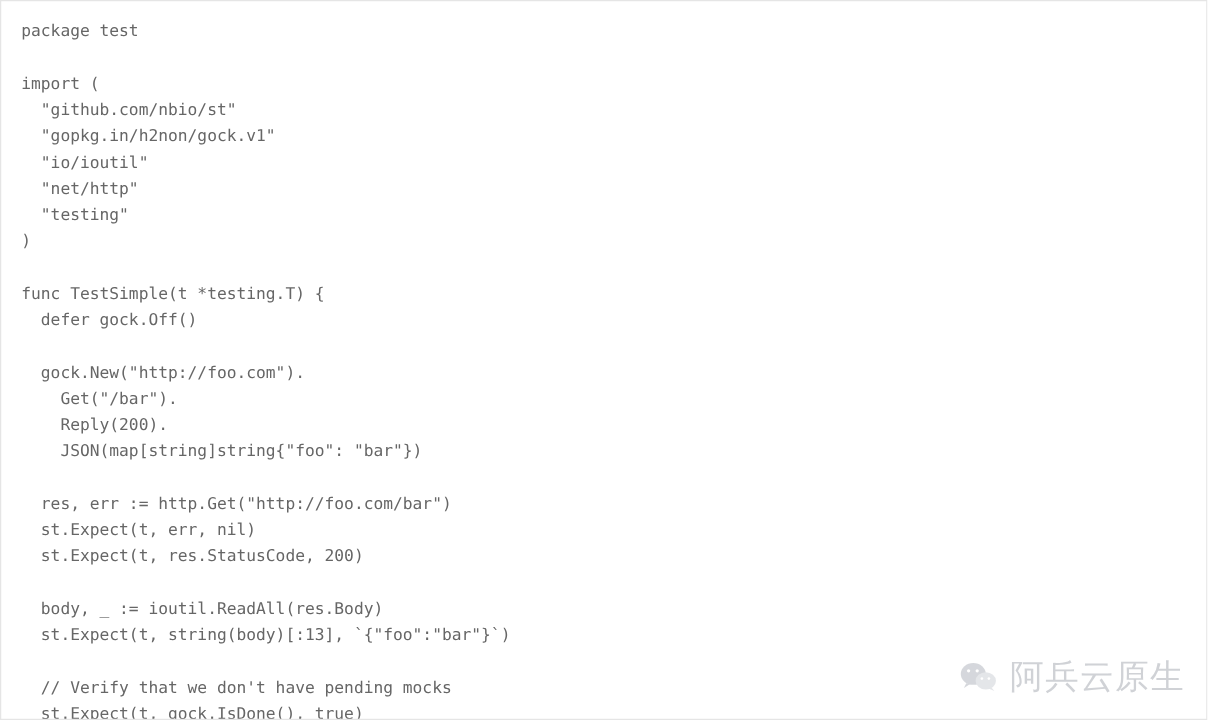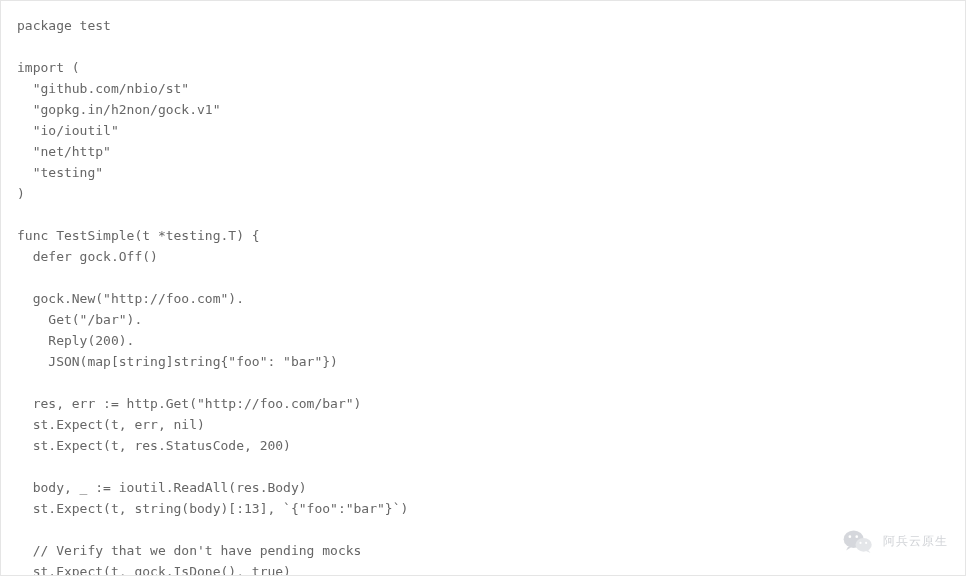--- a/index.html
+++ b/index.html
@@ -26,21 +26,21 @@
     bottom: 22px;
     display: flex;
     align-items: center;
     gap: 10px;
     opacity: 0.35;
     pointer-events: none;
   }
   .watermark-wrap .icon svg { display: block; }
   .watermark-wrap .txt {
     font-family: "Microsoft YaHei", "PingFang SC", sans-serif;
-    font-size: 12px;
+    font-size: 27px;
     color: #7a808c;
     letter-spacing: 1px;
   }
 </style>
 </head>
 <body>
 
 <pre class="code-block"><code>package test
 
 import (

